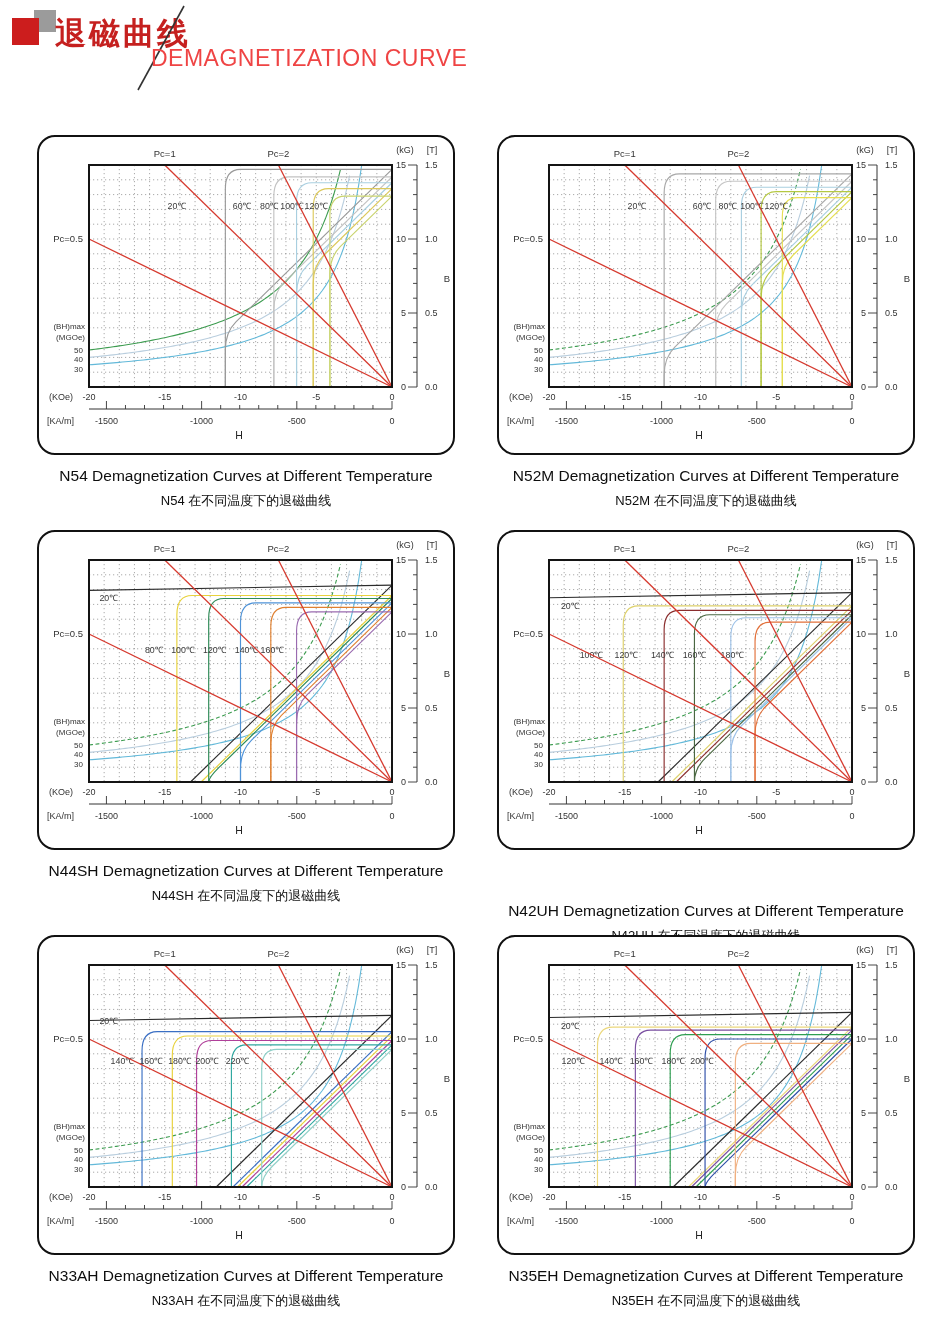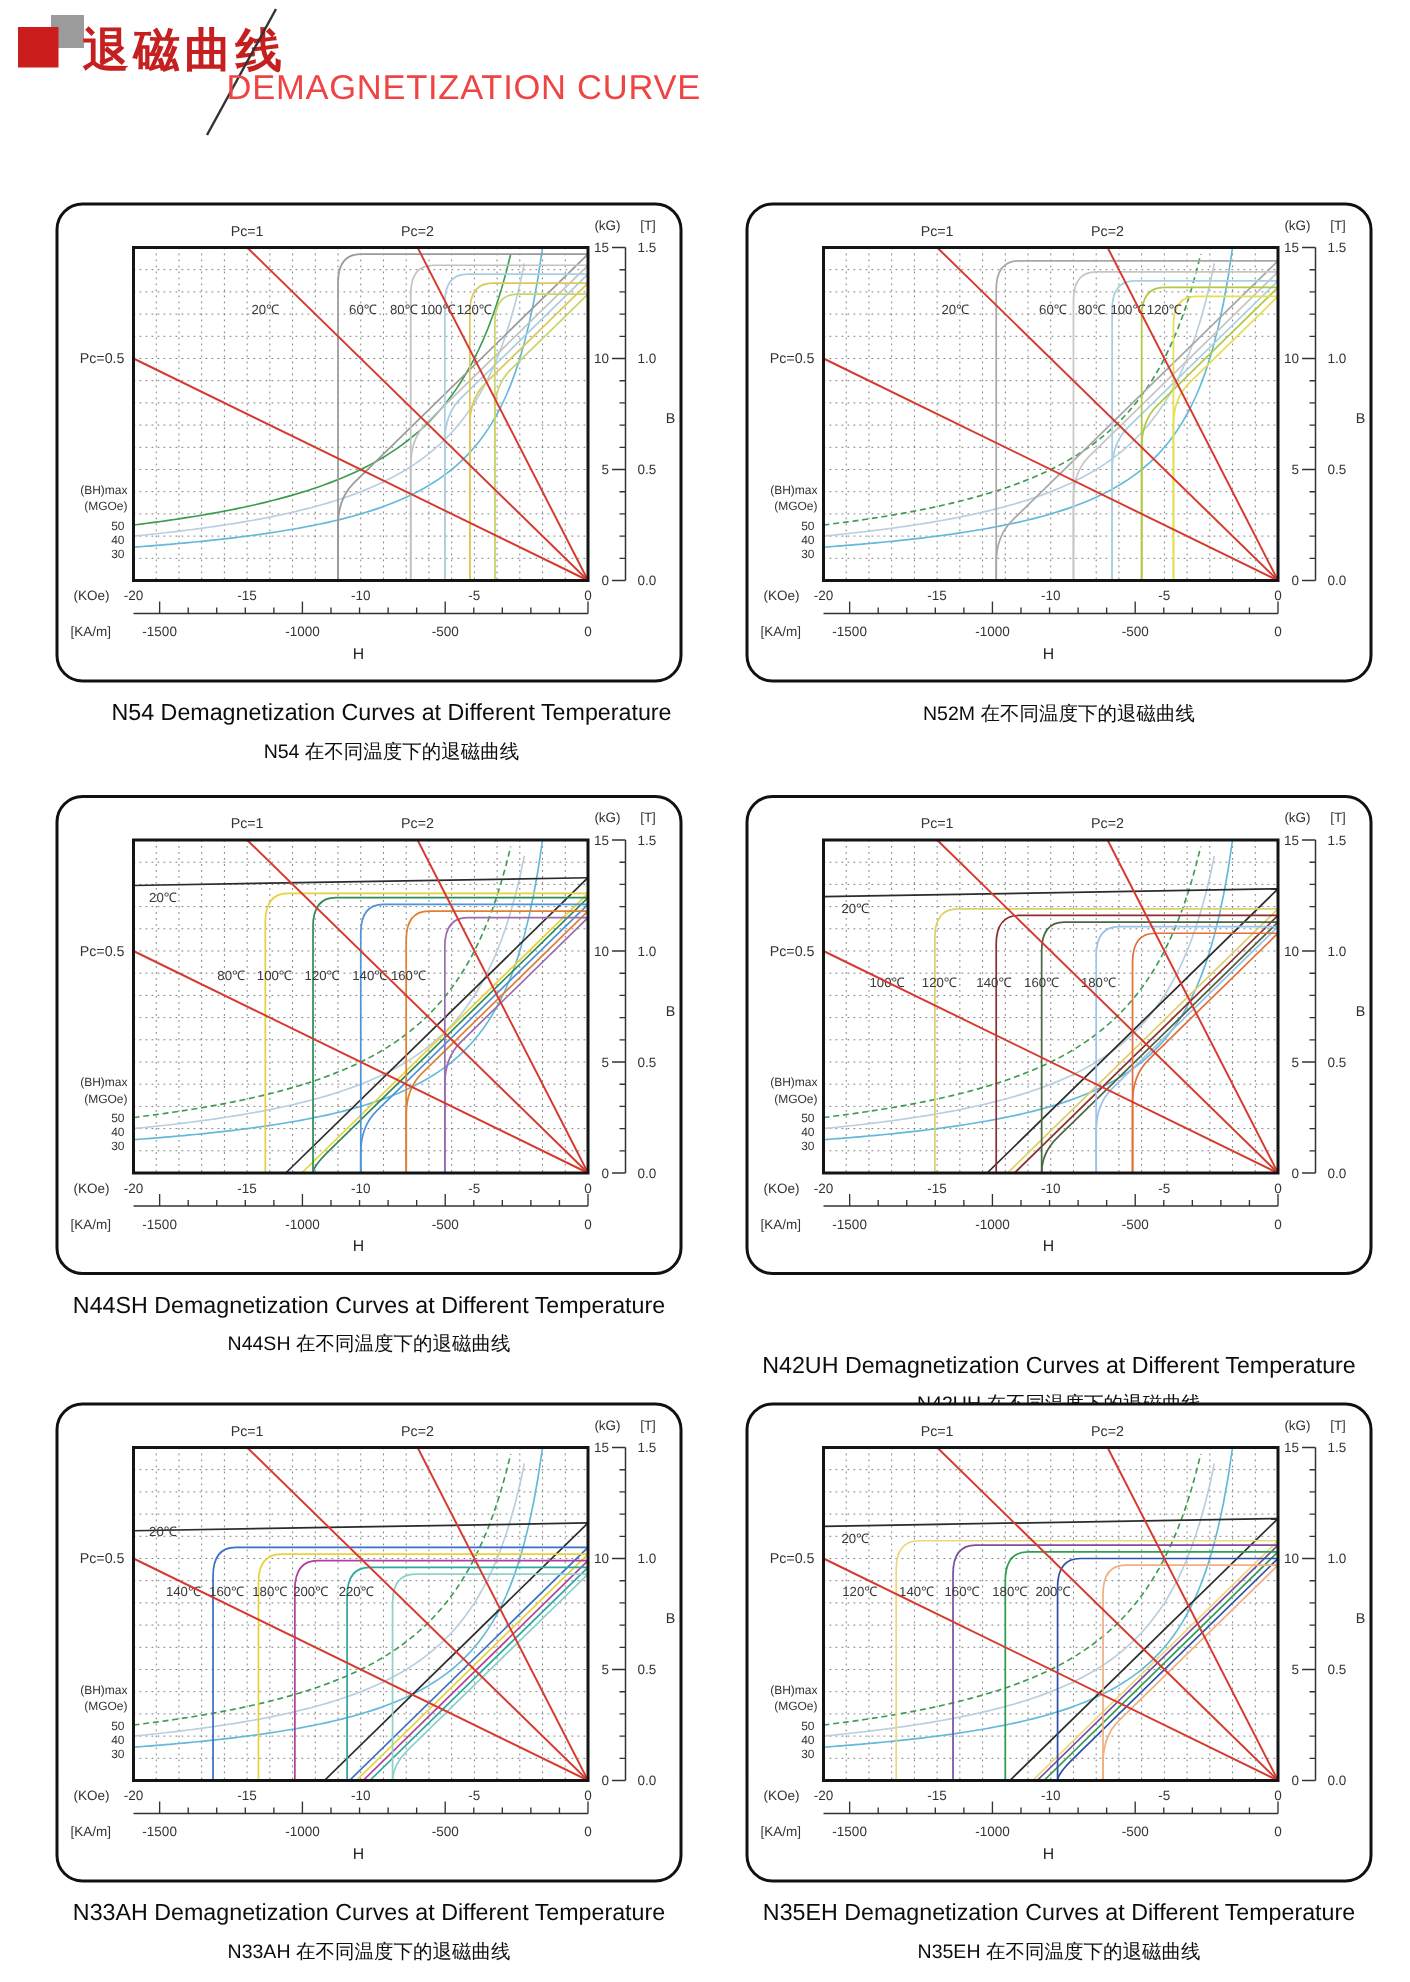--- a/index.html
+++ b/index.html
@@ -119,21 +119,21 @@
           <text x="162.62" y="287" text-anchor="middle" font-size="9" fill="#333">-1000</text>
           <text x="257.81" y="287" text-anchor="middle" font-size="9" fill="#333">-500</text>
           <text x="353" y="287" text-anchor="middle" font-size="9" fill="#333">0</text>
           <text x="200" y="302" text-anchor="middle" font-size="10.5" fill="#222">H</text>
           <text x="46" y="192" text-anchor="end" font-size="8" fill="#333">(BH)max</text>
           <text x="46" y="203" text-anchor="end" font-size="8" fill="#333">(MGOe)</text>
           <text x="44" y="216" text-anchor="end" font-size="8" fill="#333">50</text>
           <text x="44" y="225.4" text-anchor="end" font-size="8" fill="#333">40</text>
           <text x="44" y="234.8" text-anchor="end" font-size="8" fill="#333">30</text>
         </svg></div>
-      <div class="caption" style="left: 32px; top: 463px;">
+      <div class="caption" style="left: 17px; top: 463px;">
         <div class="cap-en">N54 Demagnetization Curves at Different Temperature</div>
         <div class="cap-zh">N54 在不同温度下的退磁曲线</div>
       </div>
       <div class="card" style="left: 497px; top: 135px;"><svg viewBox="0 0 418 320" width="418" height="320">
           <path d="M65.15 28V250M80.3 28V250M95.45 28V250M110.6 28V250M125.75 28V250M140.9 28V250M156.05 28V250M171.2 28V250M186.35 28V250M201.5 28V250M216.65 28V250M231.8 28V250M246.95 28V250M262.1 28V250M277.25 28V250M292.4 28V250M307.55 28V250M322.7 28V250M337.85 28V250M50 235.2H353M50 220.4H353M50 205.6H353M50 190.8H353M50 176H353M50 161.2H353M50 146.4H353M50 131.6H353M50 116.8H353M50 102H353M50 87.2H353M50 72.4H353M50 57.6H353M50 42.8H353" stroke="#6f6f6f" stroke-width="0.6" stroke-dasharray="1.2 2.8" fill="none"></path>
           <path d="M50 213L53.03 212.63L56.06 212.24L59.09 211.86L62.12 211.46L65.15 211.05L68.18 210.64L71.21 210.22L74.24 209.78L77.27 209.34L80.3 208.89L83.33 208.43L86.36 207.95L89.39 207.47L92.42 206.98L95.45 206.47L98.48 205.95L101.51 205.42L104.54 204.88L107.57 204.32L110.6 203.75L113.63 203.16L116.66 202.56L119.69 201.95L122.72 201.32L125.75 200.67L128.78 200L131.81 199.32L134.84 198.61L137.87 197.89L140.9 197.14L143.93 196.38L146.96 195.59L149.99 194.78L153.02 193.94L156.05 193.08L159.08 192.19L162.11 191.27L165.14 190.32L168.17 189.34L171.2 188.33L174.23 187.29L177.26 186.21L180.29 185.09L183.32 183.93L186.35 182.73L189.38 181.48L192.41 180.19L195.44 178.85L198.47 177.45L201.5 176L204.53 174.49L207.56 172.92L210.59 171.28L213.62 169.57L216.65 167.78L219.68 165.91L222.71 163.95L225.74 161.9L228.77 159.76L231.8 157.5L234.83 155.13L237.86 152.63L240.89 150L243.92 147.22L246.95 144.29L249.98 141.18L253.01 137.88L256.04 134.38L259.07 130.65L262.1 126.67L265.13 122.41L268.16 117.86L271.19 112.96L274.22 107.69L277.25 102L280.28 95.83L283.31 89.13L286.34 81.82L289.37 73.81L292.4 65L295.43 55.26L298.46 44.44L301.49 32.35" stroke="#3d9c50" stroke-width="1.1" fill="none" stroke-dasharray="4 2.5"></path>
           <path d="M50 220.4L53.03 220.1L56.06 219.8L59.09 219.48L62.12 219.17L65.15 218.84L68.18 218.51L71.21 218.17L74.24 217.83L77.27 217.47L80.3 217.11L83.33 216.74L86.36 216.36L89.39 215.98L92.42 215.58L95.45 215.18L98.48 214.76L101.51 214.34L104.54 213.9L107.57 213.46L110.6 213L113.63 212.53L116.66 212.05L119.69 211.56L122.72 211.05L125.75 210.53L128.78 210L131.81 209.45L134.84 208.89L137.87 208.31L140.9 207.71L143.93 207.1L146.96 206.47L149.99 205.82L153.02 205.15L156.05 204.46L159.08 203.75L162.11 203.02L165.14 202.26L168.17 201.48L171.2 200.67L174.23 199.83L177.26 198.97L180.29 198.07L183.32 197.14L186.35 196.18L189.38 195.19L192.41 194.15L195.44 193.08L198.47 191.96L201.5 190.8L204.53 189.59L207.56 188.33L210.59 187.02L213.62 185.65L216.65 184.22L219.68 182.73L222.71 181.16L225.74 179.52L228.77 177.8L231.8 176L234.83 174.1L237.86 172.11L240.89 170L243.92 167.78L246.95 165.43L249.98 162.94L253.01 160.3L256.04 157.5L259.07 154.52L262.1 151.33L265.13 147.93L268.16 144.29L271.19 140.37L274.22 136.15L277.25 131.6L280.28 126.67L283.31 121.3L286.34 115.45L289.37 109.05L292.4 102L295.43 94.21L298.46 85.56L301.49 75.88L304.52 65L307.55 52.67L310.58 38.57" stroke="#b9cede" stroke-width="1.1" fill="none" stroke-dasharray="none"></path>
           <path d="M50 227.8L53.03 227.58L56.06 227.35L59.09 227.11L62.12 226.88L65.15 226.63L68.18 226.38L71.21 226.13L74.24 225.87L77.27 225.6L80.3 225.33L83.33 225.06L86.36 224.77L89.39 224.48L92.42 224.19L95.45 223.88L98.48 223.57L101.51 223.25L104.54 222.93L107.57 222.59L110.6 222.25L113.63 221.9L116.66 221.54L119.69 221.17L122.72 220.79L125.75 220.4L128.78 220L131.81 219.59L134.84 219.17L137.87 218.73L140.9 218.29L143.93 217.83L146.96 217.35L149.99 216.87L153.02 216.36L156.05 215.85L159.08 215.31L162.11 214.76L165.14 214.19L168.17 213.61L171.2 213L174.23 212.37L177.26 211.72L180.29 211.05L183.32 210.36L186.35 209.64L189.38 208.89L192.41 208.11L195.44 207.31L198.47 206.47L201.5 205.6L204.53 204.69L207.56 203.75L210.59 202.77L213.62 201.74L216.65 200.67L219.68 199.55L222.71 198.37L225.74 197.14L228.77 195.85L231.8 194.5L234.83 193.08L237.86 191.58L240.89 190L243.92 188.33L246.95 186.57L249.98 184.71L253.01 182.73L256.04 180.63L259.07 178.39L262.1 176L265.13 173.45L268.16 170.71L271.19 167.78L274.22 164.62L277.25 161.2L280.28 157.5L283.31 153.48L286.34 149.09L289.37 144.29L292.4 139L295.43 133.16L298.46 126.67L301.49 119.41L304.52 111.25L307.55 102L310.58 91.43L313.61 79.23L316.64 65L319.67 48.18L322.7 28" stroke="#63b9d9" stroke-width="1.1" fill="none" stroke-dasharray="none"></path>
           <path d="M353 36.88L180.29 36.88Q165.14 36.88 165.14 56.12L165.14 250" stroke="#a8a8a8" stroke-width="1.15" fill="none"></path>
           <path d="M353 36.88L175.74 210.04Q165.14 220.4 165.14 238.16L165.14 250" stroke="#a8a8a8" stroke-width="1.15" fill="none"></path>
@@ -214,20 +214,21 @@
           <text x="257.81" y="287" text-anchor="middle" font-size="9" fill="#333">-500</text>
           <text x="353" y="287" text-anchor="middle" font-size="9" fill="#333">0</text>
           <text x="200" y="302" text-anchor="middle" font-size="10.5" fill="#222">H</text>
           <text x="46" y="192" text-anchor="end" font-size="8" fill="#333">(BH)max</text>
           <text x="46" y="203" text-anchor="end" font-size="8" fill="#333">(MGOe)</text>
           <text x="44" y="216" text-anchor="end" font-size="8" fill="#333">50</text>
           <text x="44" y="225.4" text-anchor="end" font-size="8" fill="#333">40</text>
           <text x="44" y="234.8" text-anchor="end" font-size="8" fill="#333">30</text>
         </svg></div>
       <div class="caption" style="left: 477px; top: 463px;">
+        <div class="cap-en">N52M Demagnetization Curves at Different Temperature</div>
         <div class="cap-zh">N52M 在不同温度下的退磁曲线</div>
       </div>
       <div class="card" style="left: 37px; top: 530px;"><svg viewBox="0 0 418 320" width="418" height="320">
           <path d="M65.15 28V250M80.3 28V250M95.45 28V250M110.6 28V250M125.75 28V250M140.9 28V250M156.05 28V250M171.2 28V250M186.35 28V250M201.5 28V250M216.65 28V250M231.8 28V250M246.95 28V250M262.1 28V250M277.25 28V250M292.4 28V250M307.55 28V250M322.7 28V250M337.85 28V250M50 235.2H353M50 220.4H353M50 205.6H353M50 190.8H353M50 176H353M50 161.2H353M50 146.4H353M50 131.6H353M50 116.8H353M50 102H353M50 87.2H353M50 72.4H353M50 57.6H353M50 42.8H353" stroke="#6f6f6f" stroke-width="0.6" stroke-dasharray="1.2 2.8" fill="none"></path>
           <path d="M50 213L53.03 212.63L56.06 212.24L59.09 211.86L62.12 211.46L65.15 211.05L68.18 210.64L71.21 210.22L74.24 209.78L77.27 209.34L80.3 208.89L83.33 208.43L86.36 207.95L89.39 207.47L92.42 206.98L95.45 206.47L98.48 205.95L101.51 205.42L104.54 204.88L107.57 204.32L110.6 203.75L113.63 203.16L116.66 202.56L119.69 201.95L122.72 201.32L125.75 200.67L128.78 200L131.81 199.32L134.84 198.61L137.87 197.89L140.9 197.14L143.93 196.38L146.96 195.59L149.99 194.78L153.02 193.94L156.05 193.08L159.08 192.19L162.11 191.27L165.14 190.32L168.17 189.34L171.2 188.33L174.23 187.29L177.26 186.21L180.29 185.09L183.32 183.93L186.35 182.73L189.38 181.48L192.41 180.19L195.44 178.85L198.47 177.45L201.5 176L204.53 174.49L207.56 172.92L210.59 171.28L213.62 169.57L216.65 167.78L219.68 165.91L222.71 163.95L225.74 161.9L228.77 159.76L231.8 157.5L234.83 155.13L237.86 152.63L240.89 150L243.92 147.22L246.95 144.29L249.98 141.18L253.01 137.88L256.04 134.38L259.07 130.65L262.1 126.67L265.13 122.41L268.16 117.86L271.19 112.96L274.22 107.69L277.25 102L280.28 95.83L283.31 89.13L286.34 81.82L289.37 73.81L292.4 65L295.43 55.26L298.46 44.44L301.49 32.35" stroke="#3d9c50" stroke-width="1.1" fill="none" stroke-dasharray="4 2.5"></path>
           <path d="M50 220.4L53.03 220.1L56.06 219.8L59.09 219.48L62.12 219.17L65.15 218.84L68.18 218.51L71.21 218.17L74.24 217.83L77.27 217.47L80.3 217.11L83.33 216.74L86.36 216.36L89.39 215.98L92.42 215.58L95.45 215.18L98.48 214.76L101.51 214.34L104.54 213.9L107.57 213.46L110.6 213L113.63 212.53L116.66 212.05L119.69 211.56L122.72 211.05L125.75 210.53L128.78 210L131.81 209.45L134.84 208.89L137.87 208.31L140.9 207.71L143.93 207.1L146.96 206.47L149.99 205.82L153.02 205.15L156.05 204.46L159.08 203.75L162.11 203.02L165.14 202.26L168.17 201.48L171.2 200.67L174.23 199.83L177.26 198.97L180.29 198.07L183.32 197.14L186.35 196.18L189.38 195.19L192.41 194.15L195.44 193.08L198.47 191.96L201.5 190.8L204.53 189.59L207.56 188.33L210.59 187.02L213.62 185.65L216.65 184.22L219.68 182.73L222.71 181.16L225.74 179.52L228.77 177.8L231.8 176L234.83 174.1L237.86 172.11L240.89 170L243.92 167.78L246.95 165.43L249.98 162.94L253.01 160.3L256.04 157.5L259.07 154.52L262.1 151.33L265.13 147.93L268.16 144.29L271.19 140.37L274.22 136.15L277.25 131.6L280.28 126.67L283.31 121.3L286.34 115.45L289.37 109.05L292.4 102L295.43 94.21L298.46 85.56L301.49 75.88L304.52 65L307.55 52.67L310.58 38.57" stroke="#b9cede" stroke-width="1.1" fill="none" stroke-dasharray="none"></path>
           <path d="M50 227.8L53.03 227.58L56.06 227.35L59.09 227.11L62.12 226.88L65.15 226.63L68.18 226.38L71.21 226.13L74.24 225.87L77.27 225.6L80.3 225.33L83.33 225.06L86.36 224.77L89.39 224.48L92.42 224.19L95.45 223.88L98.48 223.57L101.51 223.25L104.54 222.93L107.57 222.59L110.6 222.25L113.63 221.9L116.66 221.54L119.69 221.17L122.72 220.79L125.75 220.4L128.78 220L131.81 219.59L134.84 219.17L137.87 218.73L140.9 218.29L143.93 217.83L146.96 217.35L149.99 216.87L153.02 216.36L156.05 215.85L159.08 215.31L162.11 214.76L165.14 214.19L168.17 213.61L171.2 213L174.23 212.37L177.26 211.72L180.29 211.05L183.32 210.36L186.35 209.64L189.38 208.89L192.41 208.11L195.44 207.31L198.47 206.47L201.5 205.6L204.53 204.69L207.56 203.75L210.59 202.77L213.62 201.74L216.65 200.67L219.68 199.55L222.71 198.37L225.74 197.14L228.77 195.85L231.8 194.5L234.83 193.08L237.86 191.58L240.89 190L243.92 188.33L246.95 186.57L249.98 184.71L253.01 182.73L256.04 180.63L259.07 178.39L262.1 176L265.13 173.45L268.16 170.71L271.19 167.78L274.22 164.62L277.25 161.2L280.28 157.5L283.31 153.48L286.34 149.09L289.37 144.29L292.4 139L295.43 133.16L298.46 126.67L301.49 119.41L304.52 111.25L307.55 102L310.58 91.43L313.61 79.23L316.64 65L319.67 48.18L322.7 28" stroke="#63b9d9" stroke-width="1.1" fill="none" stroke-dasharray="none"></path>
           <path d="M50 58.34L353 53.16" stroke="#2b2b2b" stroke-width="1.15" fill="none"></path>
           <path d="M353 53.16L151.51 250" stroke="#2b2b2b" stroke-width="1.15" fill="none"></path>
           <text x="69.69" y="69.48" text-anchor="middle" font-size="8.8" fill="#3a3a3a">20℃</text>

